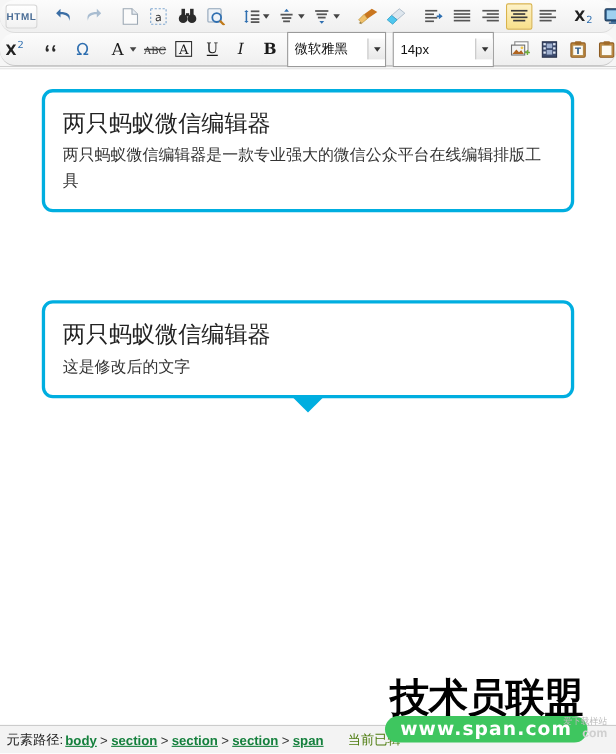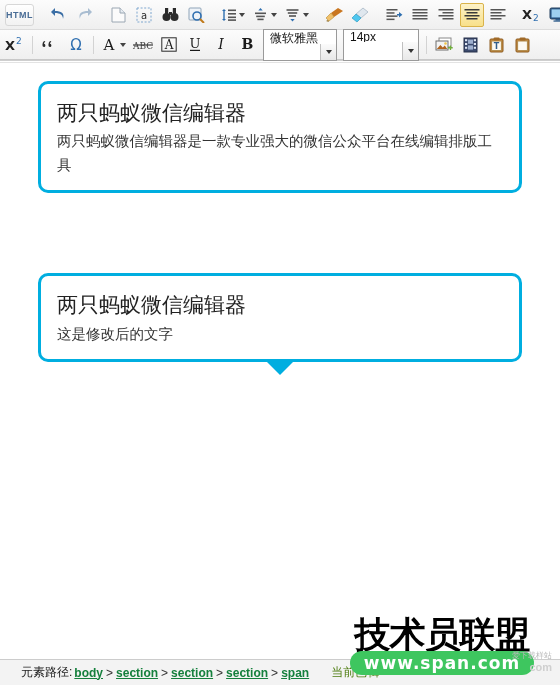--- a/index.html
+++ b/index.html
@@ -19,20 +19,21 @@
     border-bottom:1px solid #cfcfcf;
   }
   .toolbar-row{
     display:flex;
     align-items:center;
     height:30px;
     padding:0 2px;
     background:linear-gradient(#fcfcfc,#efefef);
     border-bottom:1px solid #dcdcdc;
     white-space:nowrap;
+    border-radius:14px;
   }
   .toolbar-row:last-child{ border-bottom:1px solid #c8c8c8; }
 
   .tb-btn{
     height:24px; min-width:24px;
     display:inline-flex;
     align-items:center;
     justify-content:center;
     margin:0 1px;
     border:1px solid transparent;
@@ -81,21 +82,20 @@
   .tb-select{
     height:32px;
     border:1px solid #9a9a9a;
     background:#fff;
     display:inline-flex;
     align-items:center;
     margin:0 3px;
     font-size:12px;
     color:#111;
     cursor:pointer;
-    flex-direction:column;
   }
   .tb-select .val{
     padding:0 6px;
     white-space:nowrap;
     overflow:hidden;
   }
   .tb-select.font .val{ width:72px; }
   .tb-select.size .val{ width:74px; }
   .tb-select .arrowbox{
     width:16px; height:19px;
@@ -168,21 +168,21 @@
     background:#f3f3f3;
     border-top:1px solid #cccccc;
     display:flex;
     align-items:center;
     padding-left:6px;
     font-size:12px;
     color:#333;
     overflow:hidden;
     white-space:nowrap;
   }
-  .statusbar .lbl{ color:#222;margin-left:15px; }
+  .statusbar .lbl{ color:#222; }
   .statusbar a{
     color:#15803d;
     text-decoration:underline;
     margin:0 2px;
     cursor:pointer;
     font-weight:bold;
   }
   .statusbar .gt{ color:#333; margin:0 1px; }
   .statusbar .dim{ color:#4d7c0f; margin-left:20px; }
 

